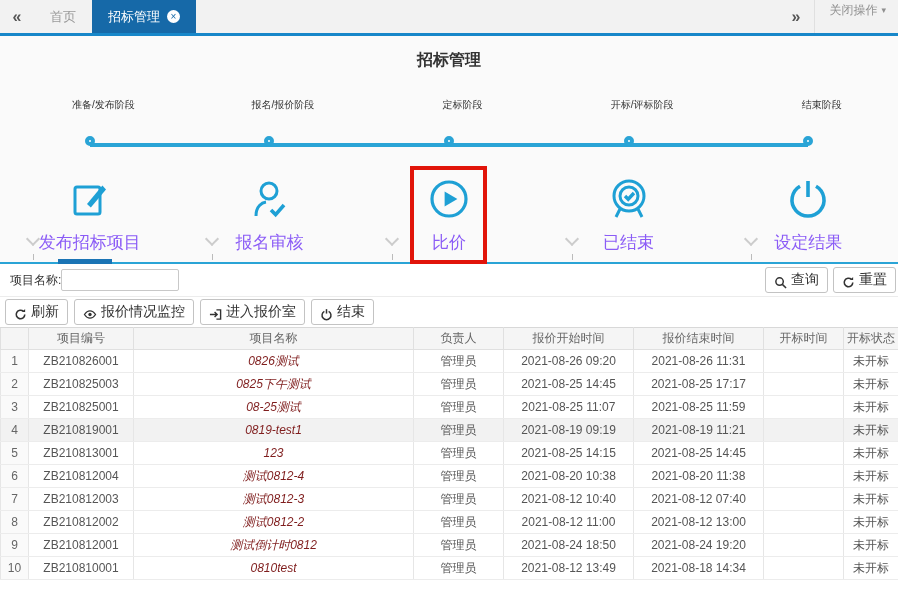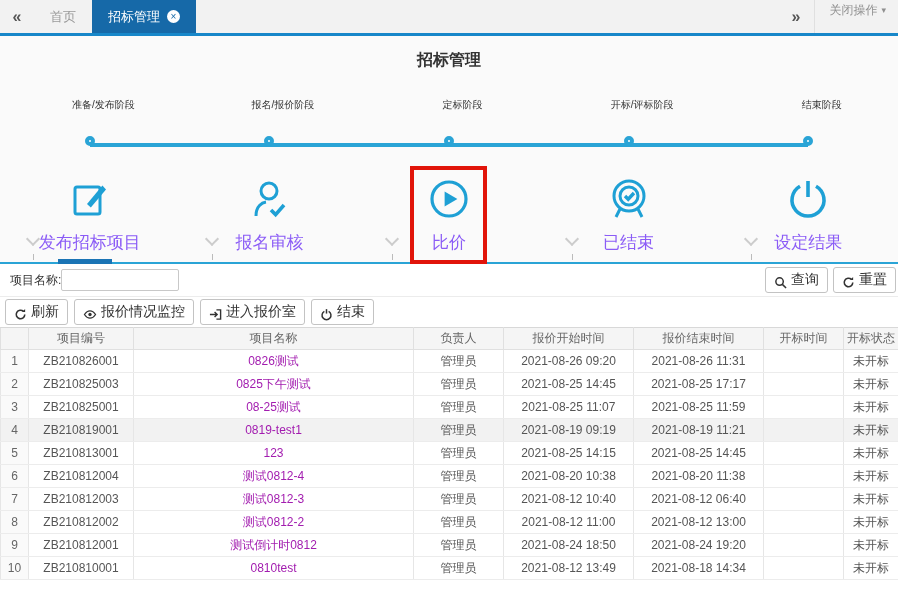--- a/index.html
+++ b/index.html
@@ -64,21 +64,21 @@
     background:#fff; }
 
   
   table { width:898px; border-collapse:collapse; table-layout:fixed; font-size:12px; }
   th { height:22px; background:#f5f5f5; color:#666; font-weight:normal;
     border:1px solid #e0e0e0; border-top:1px solid #d8d8d8; }
   td { height:23px; text-align:center; color:#555; border-right:1px solid #e6e6e6;
     border-bottom:1px solid #ececec; overflow:hidden; white-space:nowrap; }
   td:first-child { border-left:1px solid #e6e6e6; background:#fafafa; color:#666; }
   tr.selected td { background:#f2f2f2; }
-  td a { color:#a21caf; text-decoration:none; cursor:pointer; }
+  td a { color:#7f1d1d; text-decoration:none; cursor:pointer;font-style:italic; }
 </style>
 </head>
 <body>
 
 <div class="tabbar">
   <div class="collapse-btn">«</div>
   <div class="tab">首页</div>
   <div class="tab active">
     <span>招标管理</span>
     <span class="tab-close">×</span>
@@ -325,21 +325,21 @@
         <td>2021-08-20 11:38</td>
         <td></td>
         <td>未开标</td>
       </tr>
       <tr>
         <td>7</td>
         <td>ZB210812003</td>
         <td><a>测试0812-3</a></td>
         <td>管理员</td>
         <td>2021-08-12 10:40</td>
-        <td>2021-08-12 06:40</td>
+        <td>2021-08-12 07:40</td>
         <td></td>
         <td>未开标</td>
       </tr>
       <tr>
         <td>8</td>
         <td>ZB210812002</td>
         <td><a>测试0812-2</a></td>
         <td>管理员</td>
         <td>2021-08-12 11:00</td>
         <td>2021-08-12 13:00</td>

